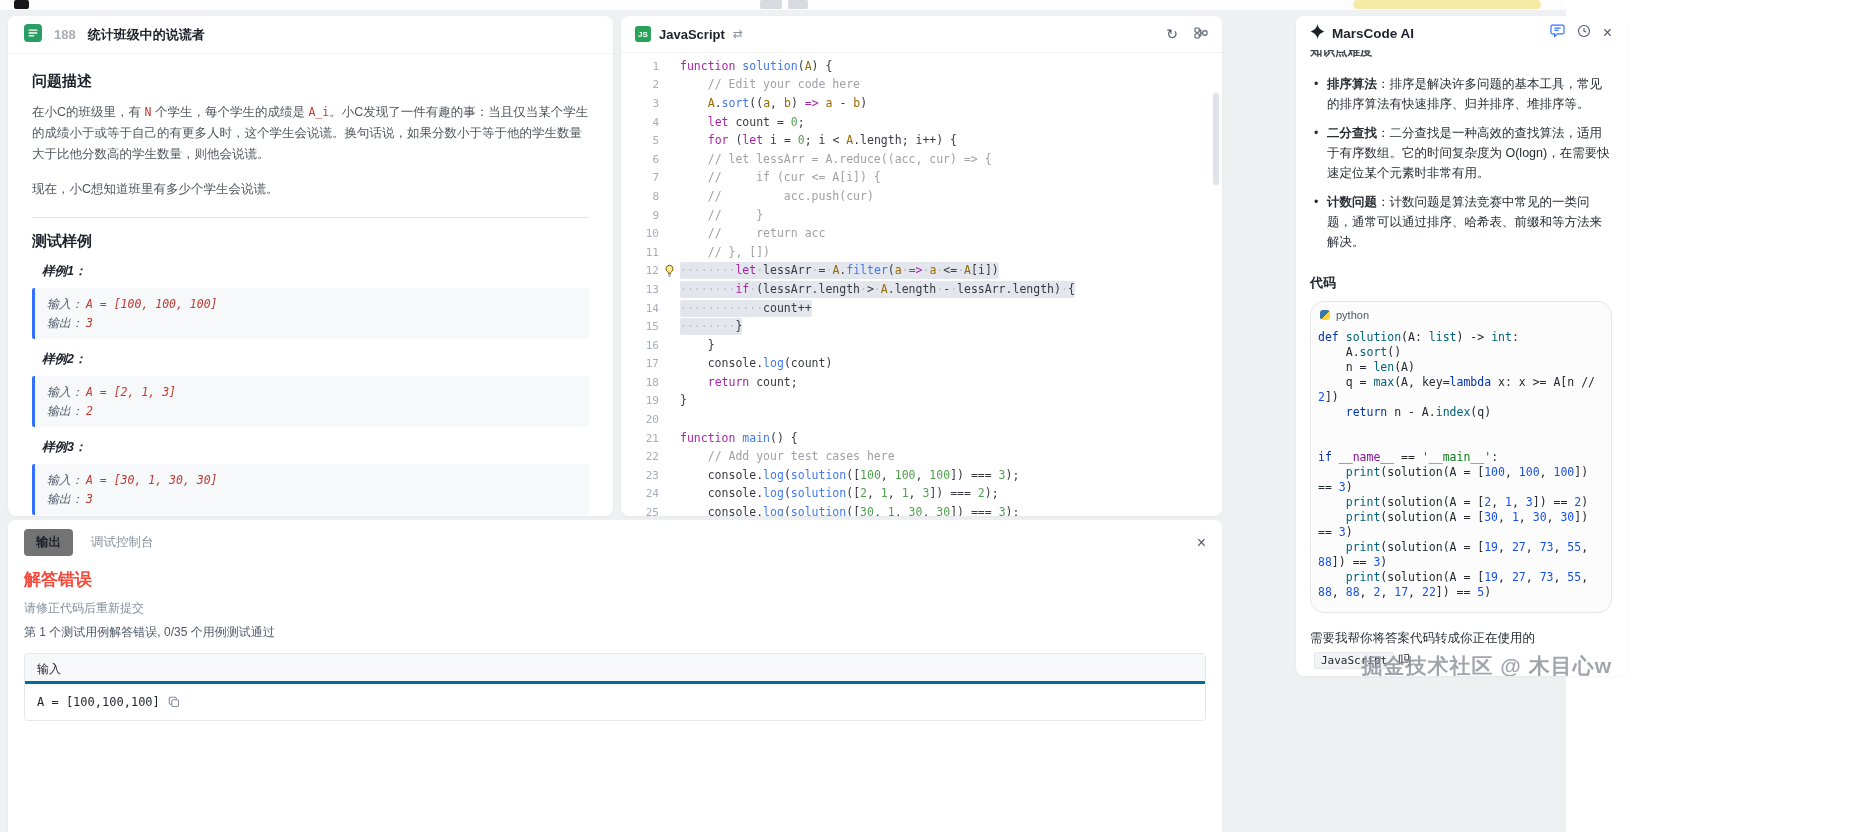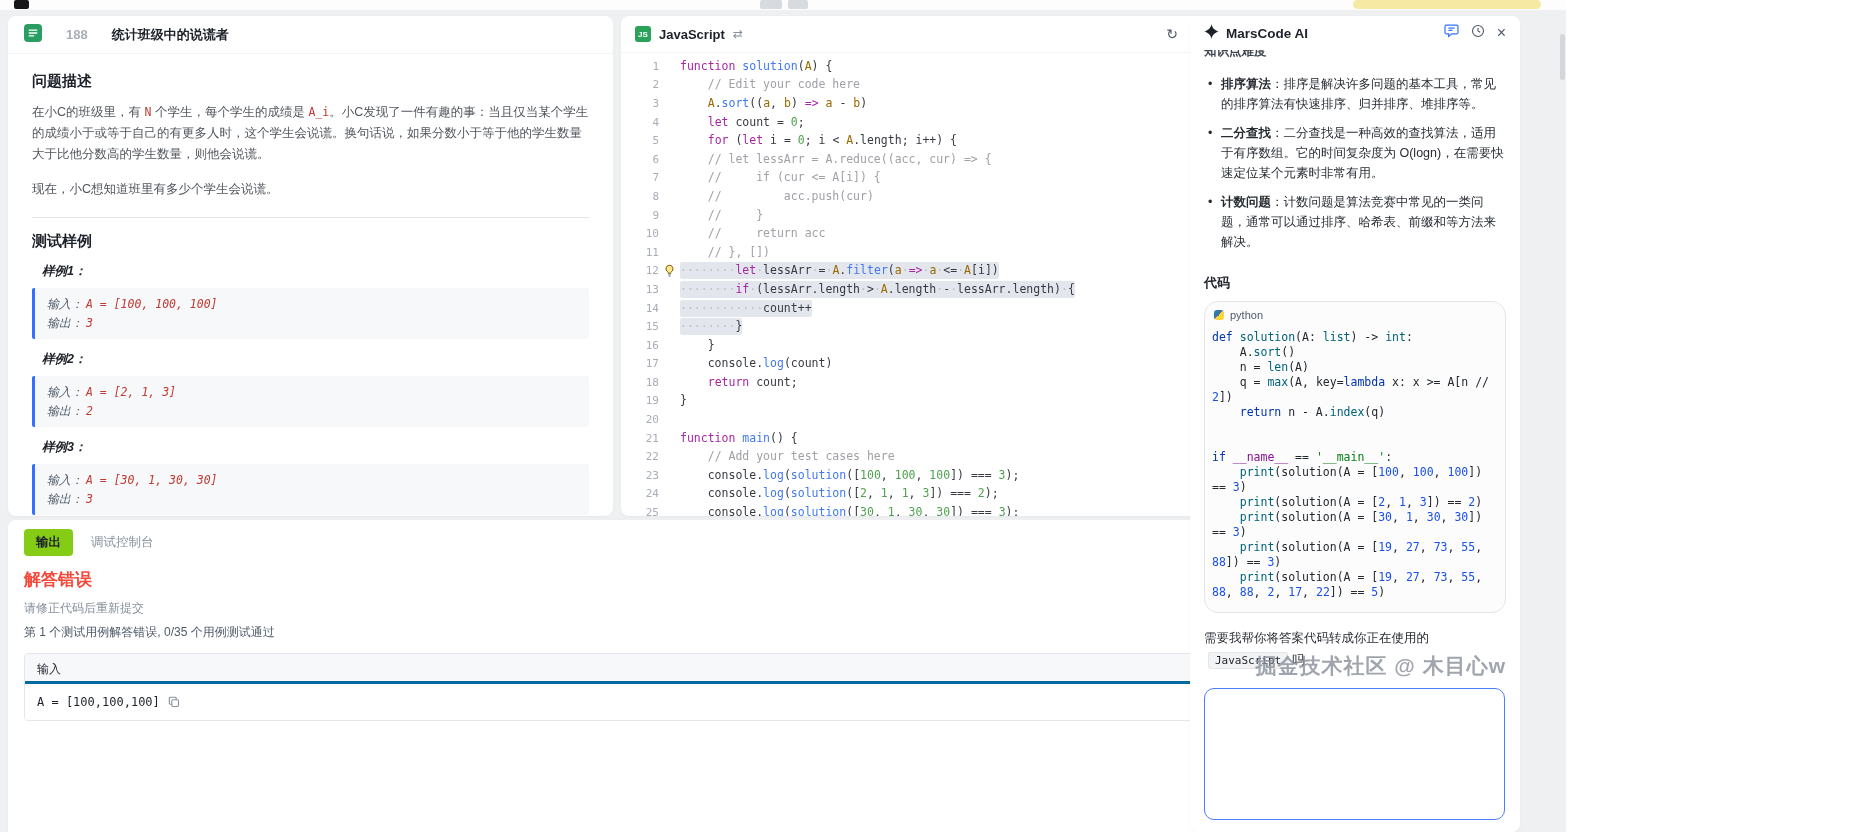--- a/index.html
+++ b/index.html
@@ -17,21 +17,21 @@
   .top-strip { position:absolute; left:0; top:0; width:1566px; height:10px; background:#fdfdfd; }
   .ts-logo { position:absolute; left:14px; top:0; width:15px; height:9px; background:#17171a; border-radius:2px; }
   .ts-block1 { position:absolute; left:760px; top:0; width:22px; height:9px; background:#d7dadf; border-radius:2px; }
   .ts-block2 { position:absolute; left:788px; top:0; width:20px; height:9px; background:#d7dadf; border-radius:2px; }
   .ts-highlight { position:absolute; left:1353px; top:0; width:188px; height:9px; background:#f6e9a4; border-radius:5px; }
   .right-blank { position:absolute; left:1566px; top:0; width:309px; height:832px; background:#fff; }
   .page-scrollbar { position:absolute; left:1560px; top:34px; width:5px; height:46px; background:#d3d6db; border-radius:3px; }
 
   
   .problem-card { left:8px; top:16px; width:605px; height:500px; }
-  .panel-header { height:38px; display:flex; align-items:center; gap:24px; padding:0 16px;
+  .panel-header { height:38px; display:flex; align-items:center; gap:12px; padding:0 16px;
                   border-bottom:1px solid #f2f3f5; }
   .problem-id { color:#a9aeb8; font-size:13px; font-weight:700; }
   .problem-title { font-size:13px; font-weight:700; color:#1d2129; }
   .problem-body { padding:4px 24px 0; }
   h2.section { font-size:15px; font-weight:700; color:#1d2129; margin:14px 0 11px; }
   p.desc { font-size:12.5px; color:#51565d; line-height:21px; margin:0 0 14px; width:562px; }
   .inline-code { font-family:"DejaVu Sans Mono", monospace; color:#bf3b32; font-size:11.5px; }
   hr.divider { border:none; border-top:1px solid #e5e6eb; margin:17px 0 2px; }
   .sample-label { font-size:12.5px; font-weight:700; font-style:italic; color:#1d2129; margin:12px 10px 8px; }
   .sample-block { background:#f7f8fa; border-left:3px solid #3370ff; padding:7px 12px; border-radius:2px;font-style:italic; }
@@ -61,37 +61,37 @@
   .tk-kw { color:#a626a4; } .tk-fn { color:#4078f2; } .tk-num { color:#50a14f; }
   .tk-cm { color:#a0a1a7; } .tk-pl { color:#383a42; } .tk-prm { color:#986801; }
   .tk-ws { color:#b9bfc7; }
   .tk-pkw { color:#0033b3; } .tk-pfn { color:#00627a; } .tk-pnum { color:#1750eb; }
   .tk-pstr { color:#067d17; } .tk-pdun { color:#871094; } .tk-ppl { color:#24292f; }
   .tk-ptyp { color:#00627a; }
 
   
   .console-card { left:8px; top:520px; width:1214px; height:312px; border-radius:8px 8px 0 0; }
   .console-tabs { display:flex; align-items:center; gap:6px; padding:9px 16px 0; }
-  .tab-active { background:#84cc16; border-radius:4px; padding:5px 12px; font-size:12.5px;
+  .tab-active { background:#737373; border-radius:4px; padding:5px 12px; font-size:12.5px;
                 font-weight:600; color:#1d2129; cursor:pointer; }
   .tab { padding:5px 12px; font-size:12.5px; color:#86909c; cursor:pointer; }
   .console-close { margin-left:auto; font-size:16px; color:#4e5969; cursor:pointer; line-height:1; }
   .console-body { padding:12px 16px 0; }
   .error-title { font-size:17px; font-weight:600; color:#f5483b; }
   .error-sub { font-size:12px; color:#86909c; margin-top:9px; }
   .error-detail { font-size:12px; color:#4e5969; margin-top:7px; }
   .input-section { margin-top:12px; border:1px solid #e5e6eb; border-radius:4px; overflow:hidden; width:1182px; }
   .input-header { background:#f7f8fa; height:30px; line-height:30px; padding:0 12px; font-size:12px;
                   color:#1d2129; border-bottom:3px solid #0369a1; }
   .input-value-row { height:36px; display:flex; align-items:center; padding:0 12px; gap:8px; background:#fff; }
   .input-value { font-family:"DejaVu Sans Mono", monospace; font-size:12px; color:#1d2129; }
   .copy-icon { cursor:pointer; display:flex; align-items:center; }
 
   
-  .ai-card { left:1190px; top:16px; width:330px; height:816px; }
+  .ai-card { left:1296px; top:16px; width:330px; height:660px; }
   .ai-header { height:34px; display:flex; align-items:center; gap:7px; padding:0 14px; }
   .ai-title { font-size:13.5px; font-weight:700; }
   .ai-actions { margin-left:auto; display:flex; gap:12px; align-items:center; }
   .ai-close { font-size:16px; color:#4e5969; cursor:pointer; line-height:1; }
   .ai-clip { height:12px; overflow:hidden; padding:0 14px; color:#3f454d; font-weight:600; font-size:12.5px; }
   .ai-clip span { display:block; margin-top:-7px; }
   .ai-bullets { margin:12px 0 16px; padding:0 14px 0 18px; list-style:none; }
   .ai-bullets li { position:relative; padding-left:13px; font-size:12.5px; line-height:20px;
                    color:#272c33; margin-bottom:9px; }
   .ai-bullets li::before { content:"\2022"; position:absolute; left:0; top:0; }

